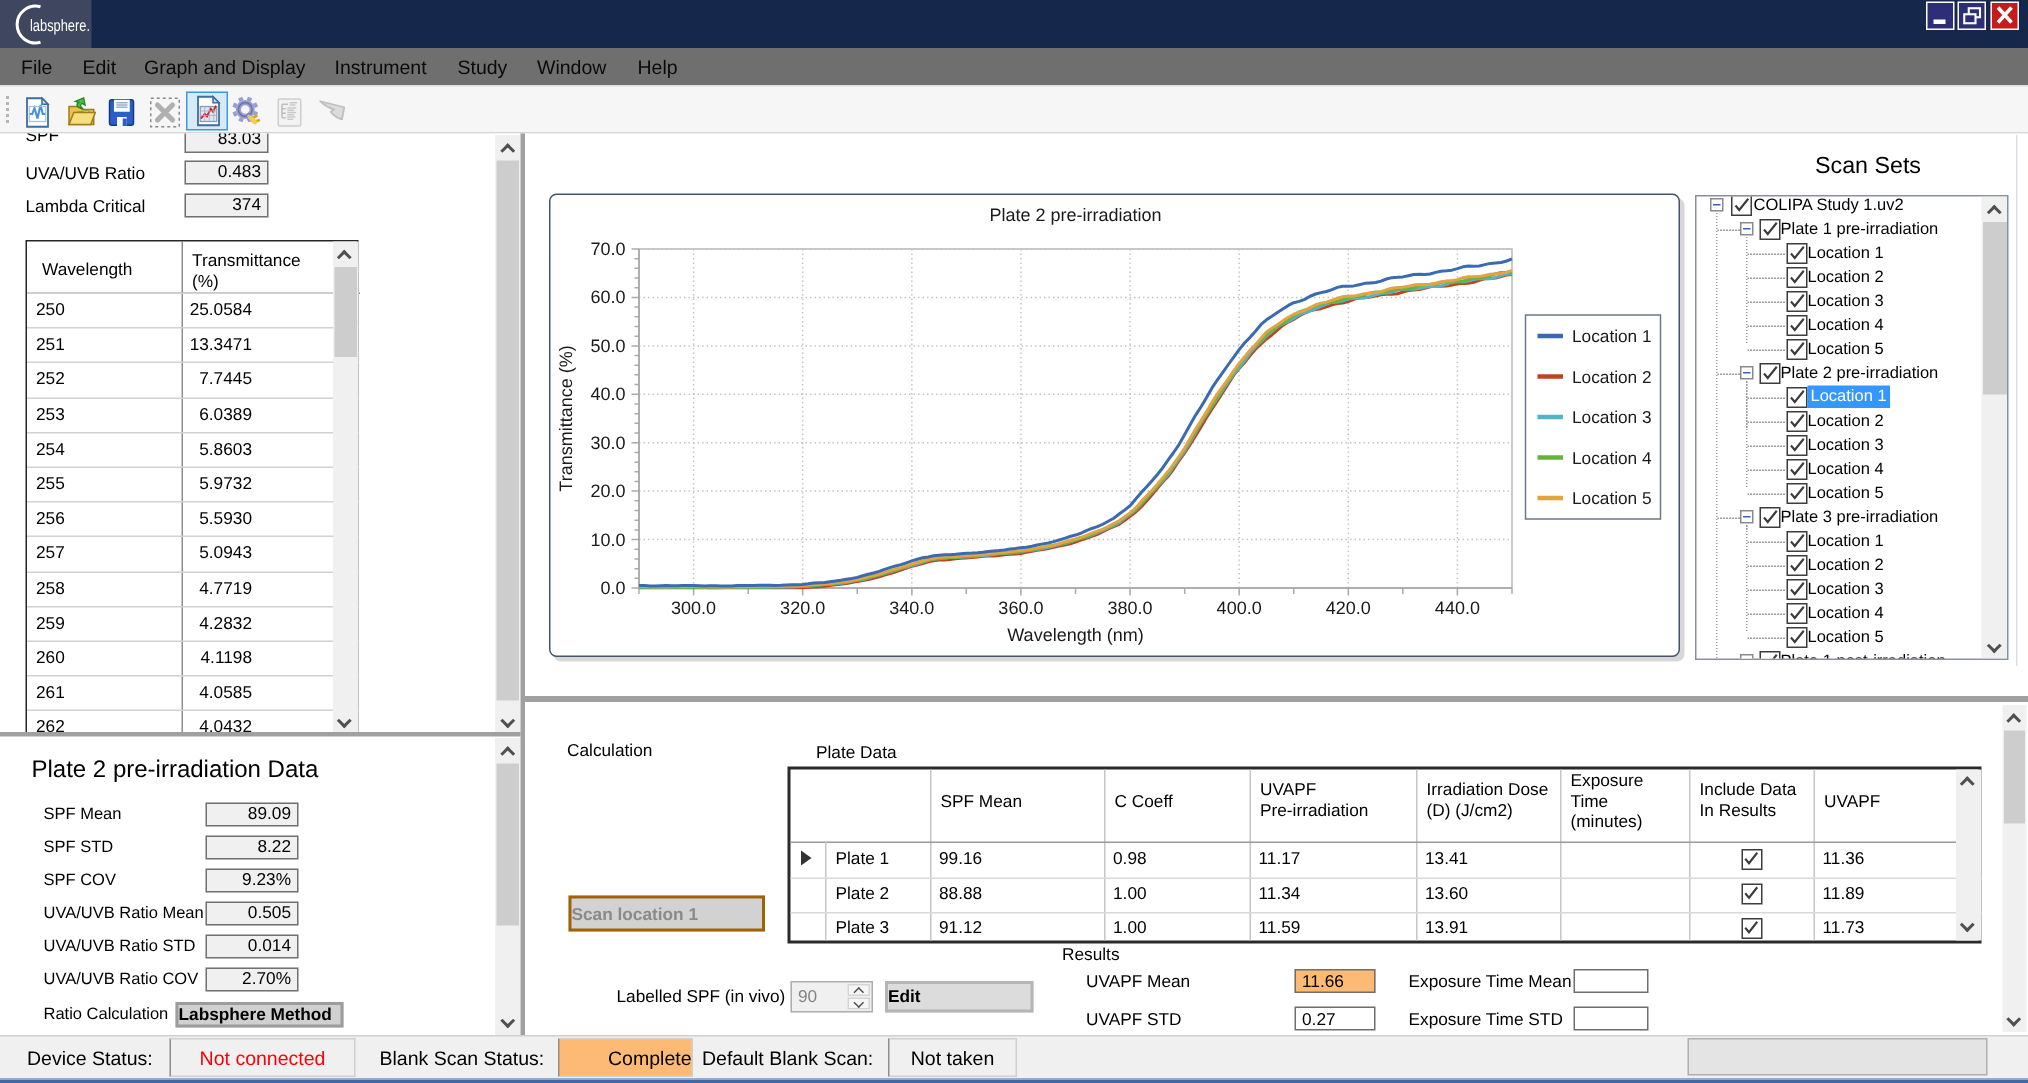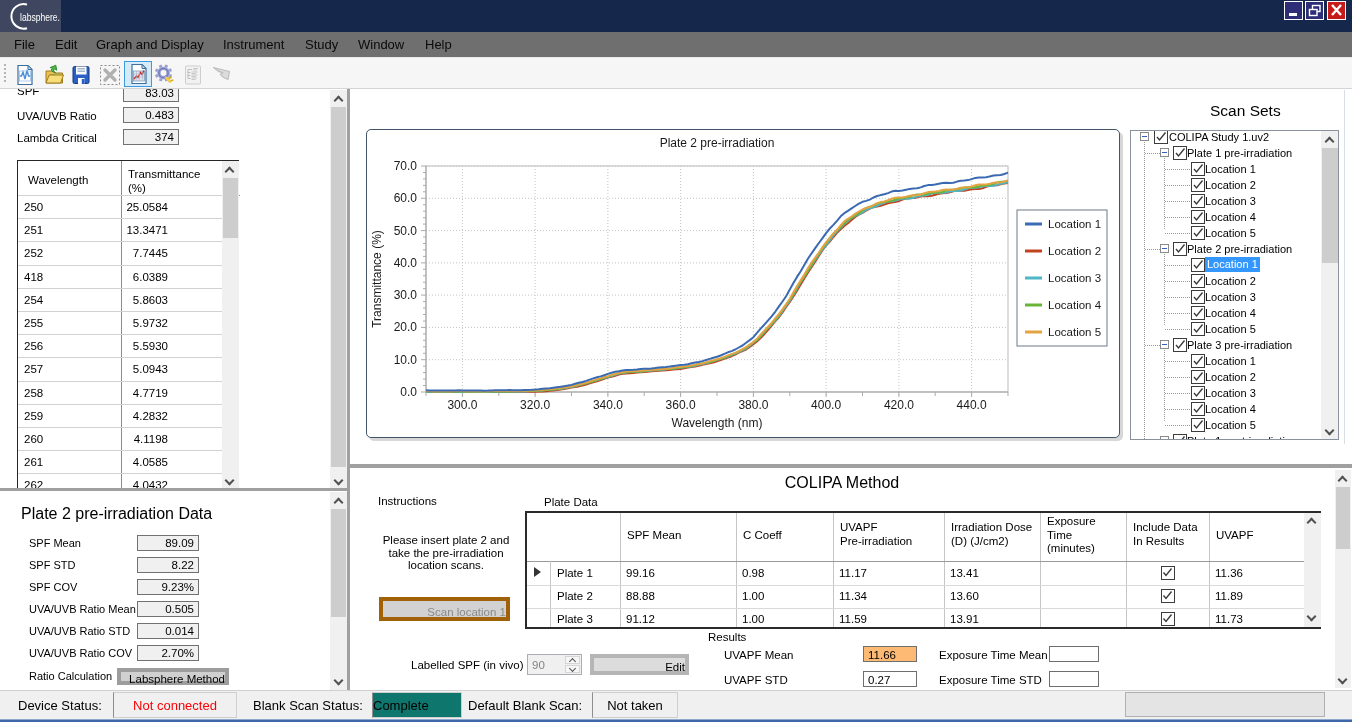--- a/index.html
+++ b/index.html
@@ -52,21 +52,21 @@
 
 .cb { position:absolute; width:14px; height:14px; background:#fff; border:1px solid #3c3c3c; }
 .cb svg { position:absolute; left:0px; top:0px; }
 .exp { position:absolute; width:9px; height:9px; background:#fff; border:1px solid #8a8a8a; font-size:9px; }
 .exp i { position:absolute; left:1px; top:3px; width:5px; height:1px; background:#3a5fc0; }
 .dotv { position:absolute; width:1px; background-image:repeating-linear-gradient(to bottom,#9a9a9a 0 1px,transparent 1px 2px); }
 .doth { position:absolute; height:1px; background-image:repeating-linear-gradient(to right,#9a9a9a 0 1px,transparent 1px 2px); }
 .titem { position:absolute; font-size:11px; white-space:nowrap; }
 
 
-.gbtn { position:absolute; background:#d2d2d2; border:4px solid #a16207; text-align:right; font-size:11.5px; }
+.gbtn { position:absolute; background:#d2d2d2; border:2px solid #a16207; text-align:left; font-size:11.5px;font-weight:bold; }
 
 
 #ptable { position:absolute; border:2px solid #2a2a2a; background:#fff; }
 </style>
 </head>
 <body>
 
 <div id="titlebar">
   <div id="logoblk">
     <svg width="61" height="32" viewBox="0 0 61 32">
@@ -177,21 +177,21 @@
     <div class="trow" style="top:34px"></div>
       <div style="position:absolute;left:6px;top:40px;font-size:11.5px">250</div>
       <div style="position:absolute;left:103px;top:40px;width:47px;text-align:right;font-size:11.5px">25.0584</div>
       <div class="trow" style="top:57px"></div>
       <div style="position:absolute;left:6px;top:63px;font-size:11.5px">251</div>
       <div style="position:absolute;left:103px;top:63px;width:47px;text-align:right;font-size:11.5px">13.3471</div>
       <div class="trow" style="top:80px"></div>
       <div style="position:absolute;left:6px;top:86px;font-size:11.5px">252</div>
       <div style="position:absolute;left:103px;top:86px;width:47px;text-align:right;font-size:11.5px">7.7445</div>
       <div class="trow" style="top:104px"></div>
-      <div style="position:absolute;left:6px;top:110px;font-size:11.5px">418</div>
+      <div style="position:absolute;left:6px;top:110px;font-size:11.5px">253</div>
       <div style="position:absolute;left:103px;top:110px;width:47px;text-align:right;font-size:11.5px">6.0389</div>
       <div class="trow" style="top:127px"></div>
       <div style="position:absolute;left:6px;top:133px;font-size:11.5px">254</div>
       <div style="position:absolute;left:103px;top:133px;width:47px;text-align:right;font-size:11.5px">5.8603</div>
       <div class="trow" style="top:150px"></div>
       <div style="position:absolute;left:6px;top:156px;font-size:11.5px">255</div>
       <div style="position:absolute;left:103px;top:156px;width:47px;text-align:right;font-size:11.5px">5.9732</div>
       <div class="trow" style="top:173px"></div>
       <div style="position:absolute;left:6px;top:179px;font-size:11.5px">256</div>
       <div style="position:absolute;left:103px;top:179px;width:47px;text-align:right;font-size:11.5px">5.5930</div>
@@ -520,23 +520,21 @@
       <div class="doth" style="left:34px;top:278px;width:26px"></div>
       <div class="doth" style="left:34px;top:294px;width:26px"></div>
     <div class="sb" style="left:190px;top:0;width:18px;height:308px"></div>
     <div class="chevU" style="left:195px;top:7px"></div>
     <div class="sbthumb" style="left:191px;top:17px;width:16px;height:115px"></div>
     <div class="chevD" style="left:195px;top:296px"></div>
   </div>
   <div style="position:absolute;left:994px;top:1px;width:1px;height:354px;background:#d9dee5"></div>
 
   <div id="colipa" style="position:absolute;left:0;top:379px;width:1002px;height:222px;background:#fff">
-    <div style="position:absolute;left:342px;top:6px;width:300px;text-align:center;font-size:16px;">COLIPA Method</div>
-      <div style="position:absolute;left:28px;top:27px;font-size:11.5px;white-space:nowrap;">Instructions</div>
-      <div style="position:absolute;left:30px;top:66px;width:132px;text-align:center;font-size:11.5px;line-height:12.5px">Please insert plate 2 and<br>take the pre-irradiation<br>location scans.</div>
+      <div style="position:absolute;left:28px;top:27px;font-size:11.5px;white-space:nowrap;">Calculation</div>
       <div class="gbtn" style="left:29px;top:129px;width:131px;height:24px;line-height:22px;color:#8a8a8a">Scan location 1</div>
       <div style="position:absolute;left:194px;top:28px;font-size:11.5px;white-space:nowrap;">Plate Data</div>
       <div id="ptable" style="left:175px;top:43px;width:796px;height:118px">
         <div style="position:absolute;left:93px;top:0;width:1px;height:114px;background:#c6c6c6"></div>
         <div style="position:absolute;left:209px;top:0;width:1px;height:114px;background:#c6c6c6"></div>
         <div style="position:absolute;left:306px;top:0;width:1px;height:114px;background:#c6c6c6"></div>
         <div style="position:absolute;left:417px;top:0;width:1px;height:114px;background:#c6c6c6"></div>
         <div style="position:absolute;left:513px;top:0;width:1px;height:114px;background:#c6c6c6"></div>
         <div style="position:absolute;left:599px;top:0;width:1px;height:114px;background:#c6c6c6"></div>
         <div style="position:absolute;left:682px;top:0;width:1px;height:114px;background:#c6c6c6"></div>
@@ -613,18 +611,18 @@
       <div class="chevU" style="left:989px;top:9px"></div>
       <div class="sbthumb" style="left:986px;top:19px;width:14px;height:62px"></div>
       <div class="chevD" style="left:989px;top:208px"></div>
   </div>
 </div>
 
 <div id="statusbar" style="position:absolute;left:0;top:690px;width:1352px;height:29px;background:#f0f0f0;border-top:1px solid #d0d0d0">
   <div style="position:absolute;left:18px;top:7px;font-size:13px">Device Status:</div>
   <div style="position:absolute;left:113px;top:1px;width:124px;height:26px;border:1px solid #cfcfcf;border-left:1px solid #8e8e8e;background:#f0f0f0;color:#fb0007;text-align:center;line-height:25px;font-size:13px">Not connected</div>
   <div style="position:absolute;left:253px;top:7px;font-size:13px">Blank Scan Status:</div>
-  <div style="position:absolute;left:372px;top:1px;width:90px;height:26px;border:1px solid #cfcfcf;border-left:1px solid #8e8e8e;background:#0f766e;text-align:left;line-height:25px;font-size:13px">Complete</div>
+  <div style="position:absolute;left:372px;top:1px;width:90px;height:26px;border:1px solid #cfcfcf;border-left:1px solid #8e8e8e;background:#fdba74;text-align:right;line-height:25px;font-size:13px">Complete</div>
   <div style="position:absolute;left:468px;top:7px;font-size:13px">Default Blank Scan:</div>
   <div style="position:absolute;left:592px;top:1px;width:86px;height:26px;border:1px solid #cfcfcf;border-left:1px solid #8e8e8e;background:#f0f0f0;text-align:center;line-height:25px;font-size:13px">Not taken</div>
   <div style="position:absolute;left:1125px;top:1px;width:200px;height:25px;border:1px solid #b0b0b0;background:#e4e4e4"></div>
 </div>
 <div style="position:absolute;left:0;top:719px;width:1352px;height:3px;background:#3e68a8;border-top:1px solid #8fa9cd"></div>
 
 </body></html>

